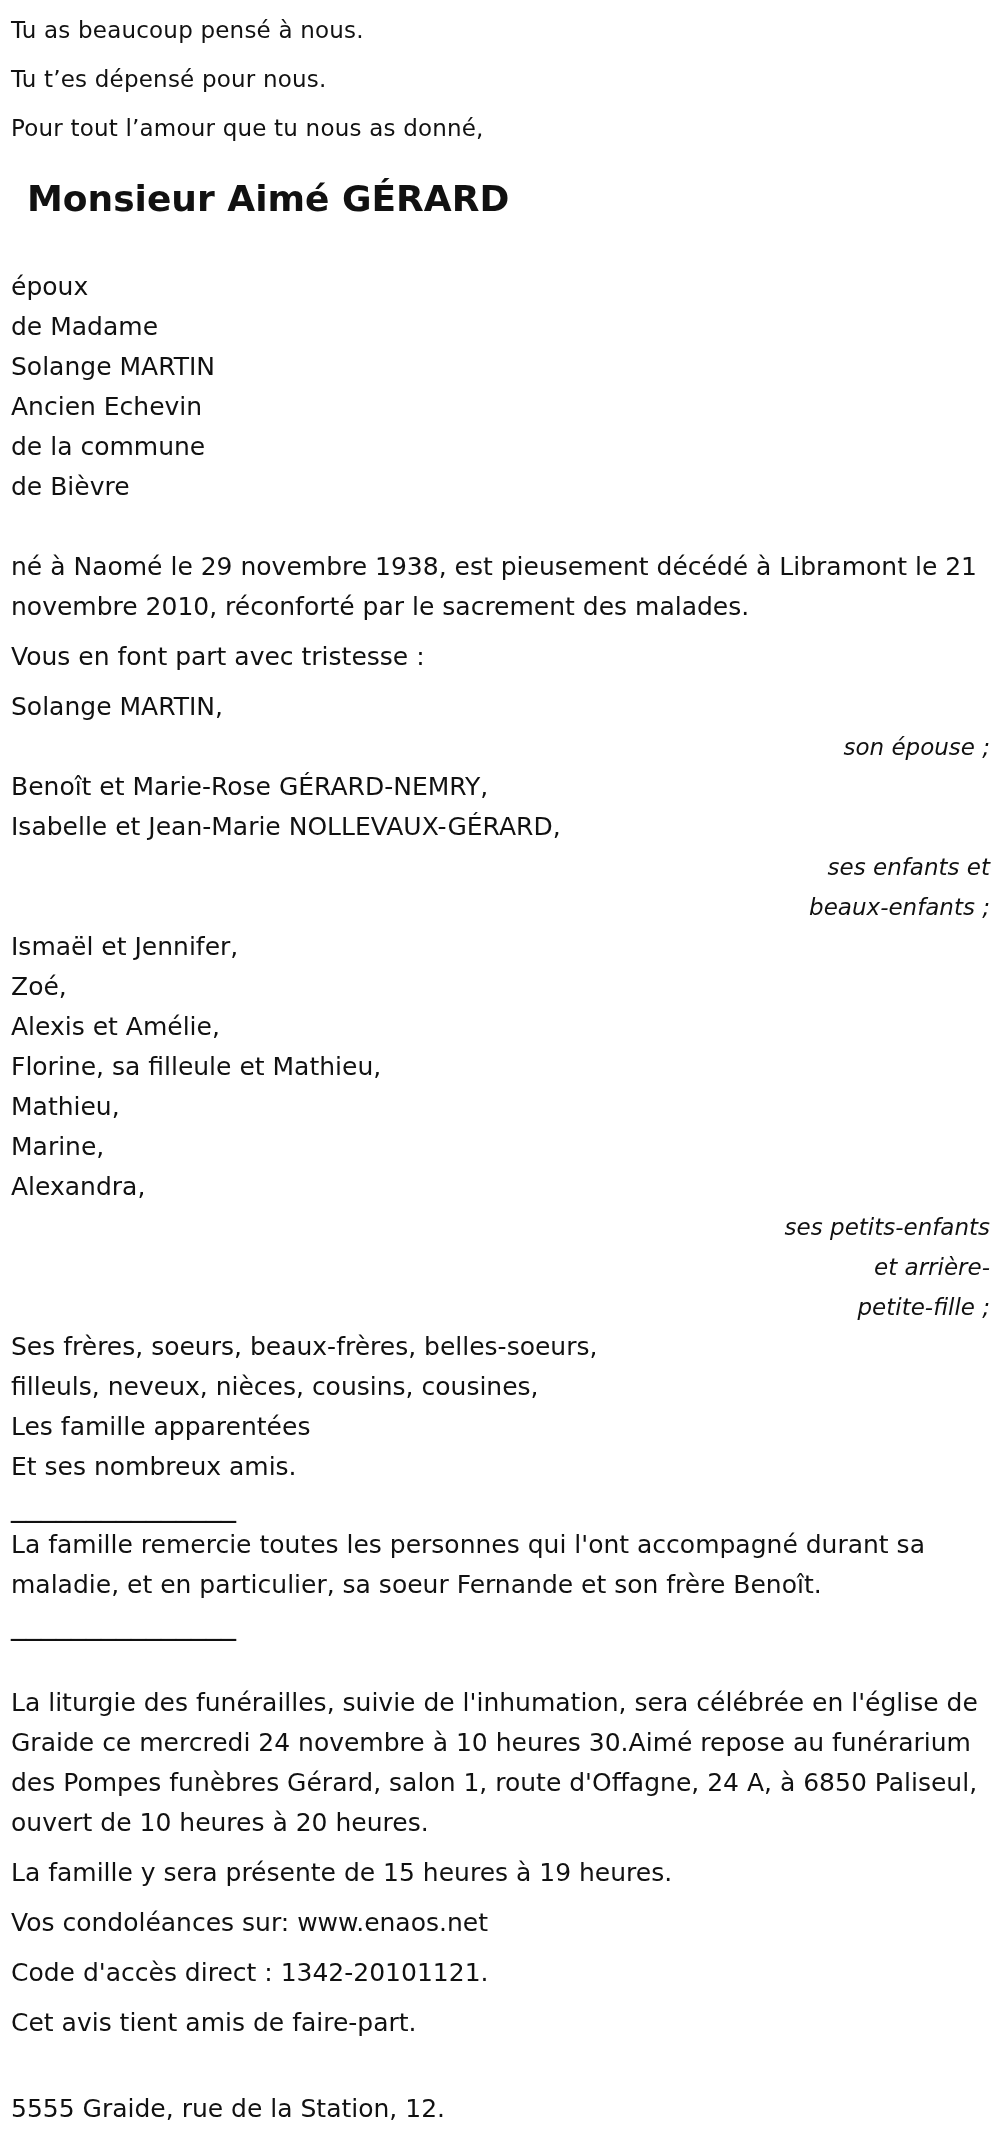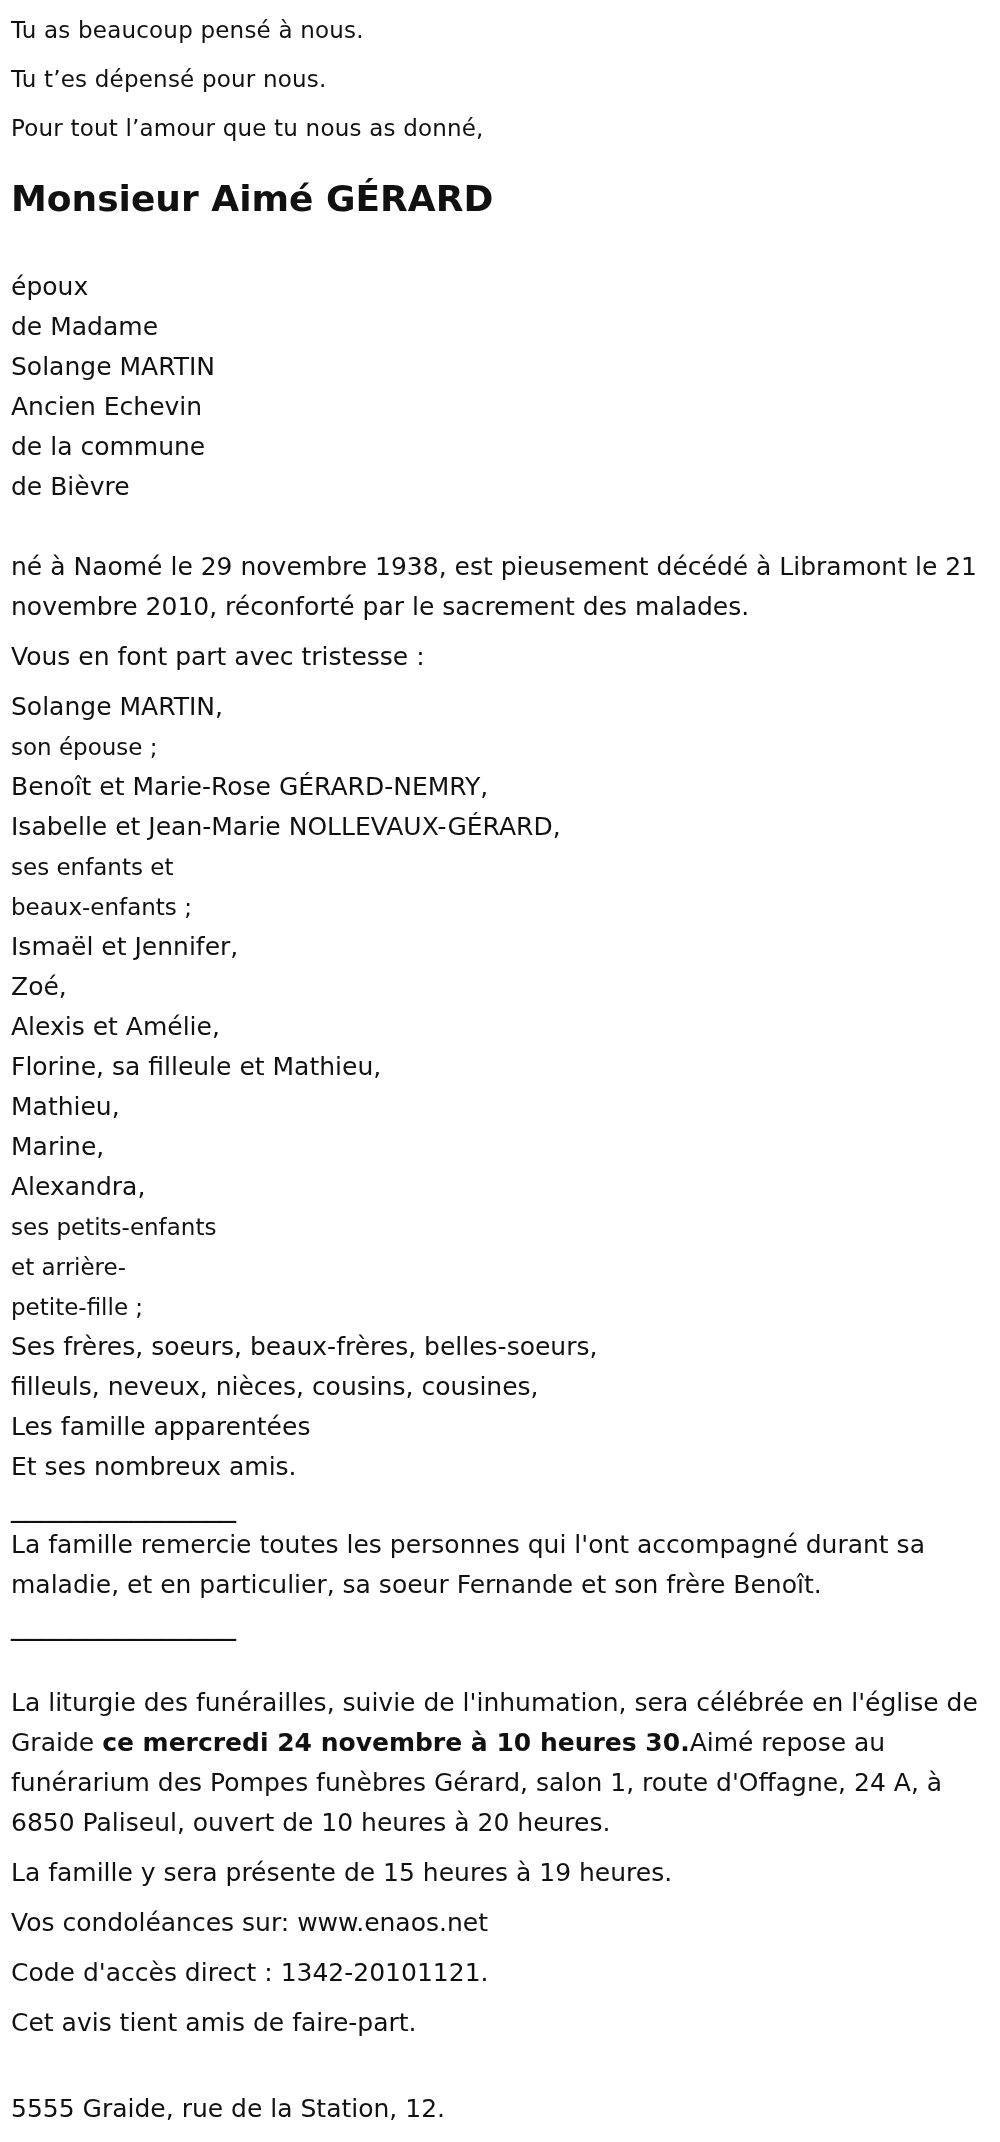--- a/index.html
+++ b/index.html
@@ -23,40 +23,41 @@
       font-weight: normal;
       font-size: 23px;
       line-height: 49px;
       letter-spacing: 0.2px;
       display: block;
     }
     .title {
       font-weight: bold;
       font-size: 36px;
       line-height: 44px;
-      margin: 24px 0 0 0;
+      margin: 24px 0 0 16px;
     }
     .p {
       font-size: 25px;
       line-height: 40px;
       margin: 0;
       display: block;
     }
     .block-gap-lg { height: 46px; }
     .block-gap-md { height: 40px; }
     .block-gap-sm { height: 10px; }
     .attr {
+      font-style: italic;
       font-size: 23px;
       line-height: 40px;
-      text-align: left;
+      text-align: right;
       display: block;
       padding-right: 0px;
     }
     .line { display: block; }
-    b.bold { font-weight: bold; }
+    b.bold { font-weight: normal; }
     .sep {
       font-size: 30px;
       line-height: 38px;
       letter-spacing: 0px;
       display: block;
     }
   </style>
 </head>
 <body>
 

